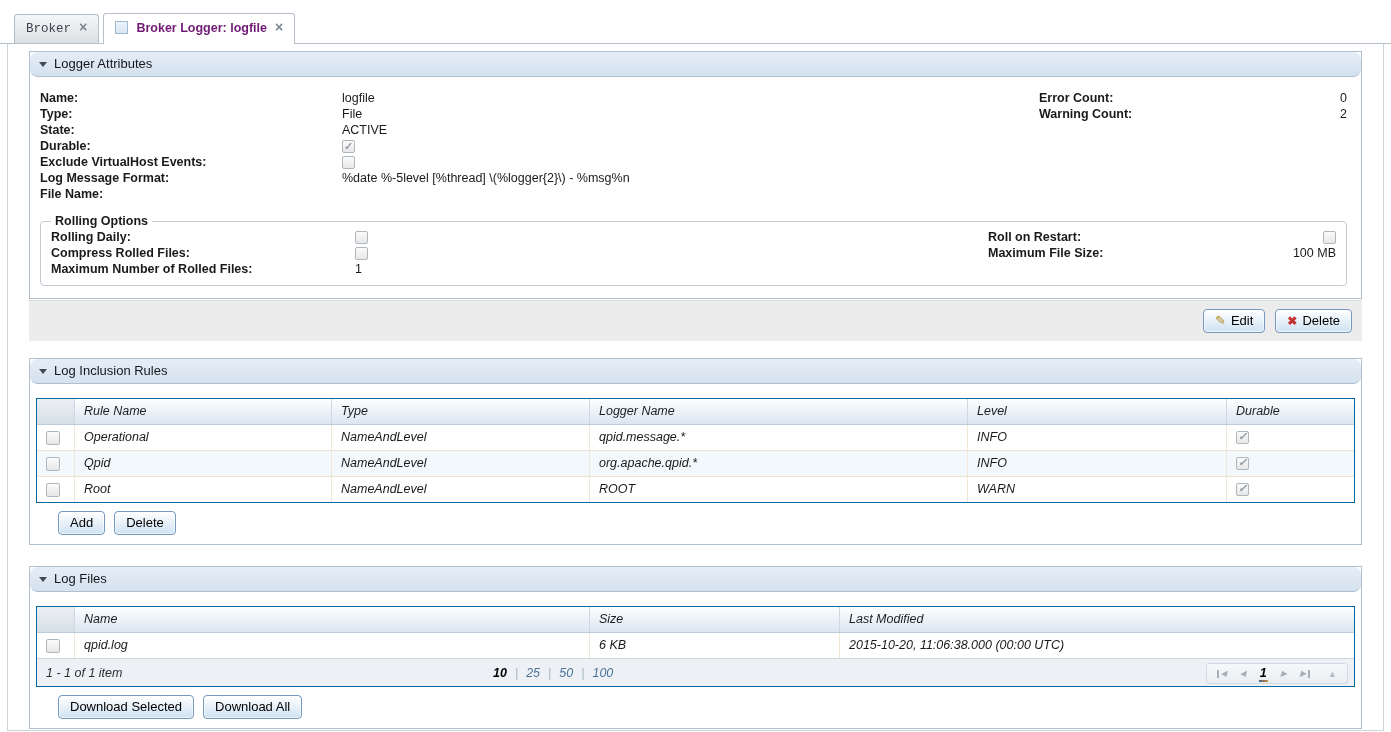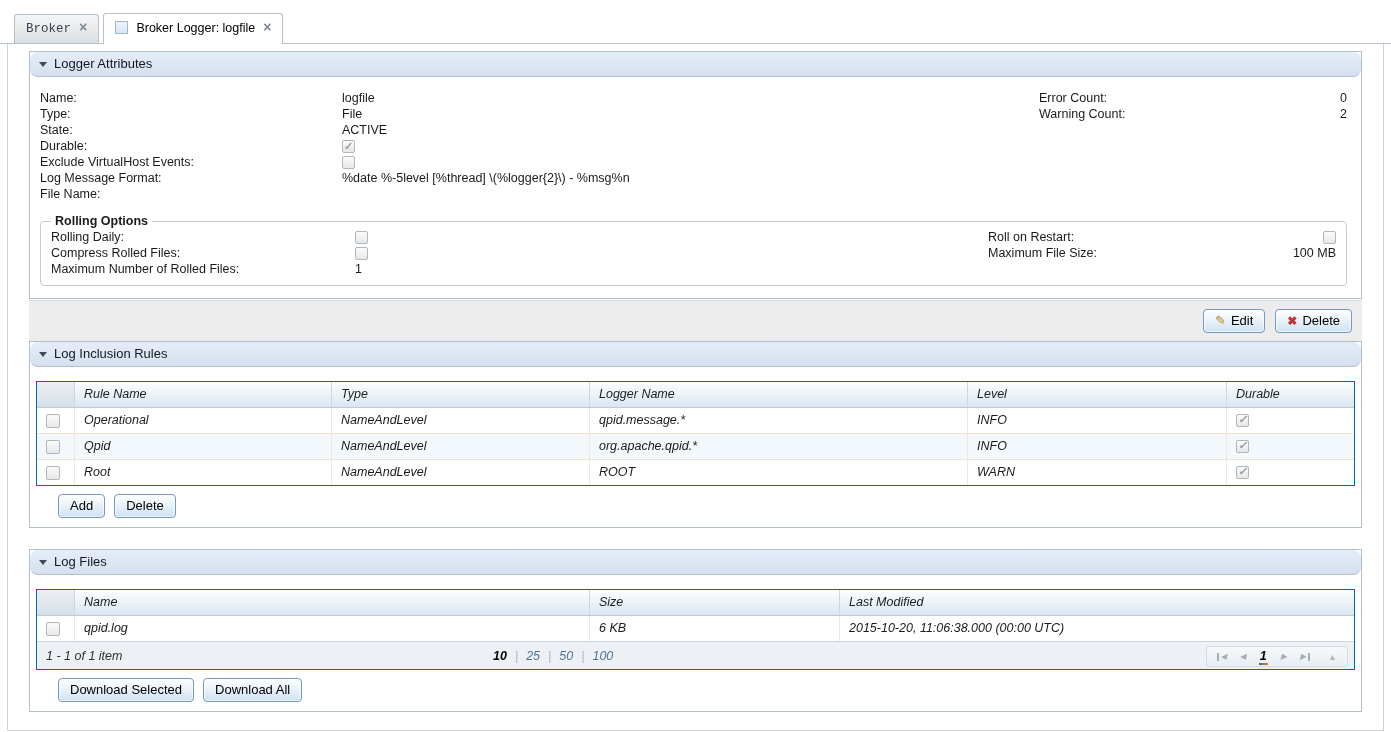--- a/index.html
+++ b/index.html
@@ -8,56 +8,56 @@
     width:1391px; height:732px; background:#fff;
     font-family:"Liberation Sans", sans-serif; font-size:12.5px; color:#1a1a1a;
     overflow:hidden;
   }
   
   .tabbar { height:44px; display:flex; align-items:flex-end; padding-left:14px;
             border-bottom:1px solid #b6c0ca; background:#fff; }
   .tab { display:flex; align-items:center; gap:8px; border:1px solid #b6c0ca; border-bottom:none;
          border-radius:3px 3px 0 0; padding:6px 11px 7px; cursor:pointer; white-space:nowrap; }
   .tab-inactive { background:linear-gradient(#f5f6f7,#dcdfe2); color:#39424e; margin-right:4px;font-family:Liberation Mono, monospace; }
-  .tab-active { background:#fff; margin-bottom:-1px; padding-bottom:9px; color:#000000; z-index:2; }
+  .tab-active { background:#fff; margin-bottom:-1px; padding-bottom:9px; color:#701a75; z-index:2;font-weight:bold; }
   .tab-close::before { content:"×"; font-weight:bold; color:#7d8791; font-size:14px; line-height:1; }
   .tab-doc-icon { width:13px; height:13px; border:1px solid #9fb9d2;
                   background:linear-gradient(#eef4fa,#d8e6f3); display:inline-block; }
   
   .frame { margin:0 7px; border:1px solid #ccd4db; border-top:none; height:687px;
            padding:7px 21px 0; background:#fff; }
   
   .pane { border:1px solid #b0bfce; background:#fff; }
   .pane-header { background:linear-gradient(#e6edf7,#d5e1ef); border-bottom:1px solid #b0bfce;
                  padding:4px 9px 5px; display:flex; align-items:center; gap:7px;
                  font-size:13px; color:#14181d; cursor:pointer;border-radius:8px; }
   .caret { width:0; height:0; border-left:4px solid transparent; border-right:4px solid transparent;
            border-top:5px solid #404a54; margin-top:1px; }
   
   .pane-attrs-body { position:relative; padding:13px 14px 12px 10px; }
   .attr-row { display:flex; line-height:16px; align-items:center; }
-  .attr-label { width:302px; font-weight:normal; flex:none; }
+  .attr-label { width:302px; font-weight:bold; flex:none; }
   .right-attrs { position:absolute; top:13px; right:14px; width:308px; }
   .right-attrs .attr-row { justify-content:space-between; }
   fieldset { margin:12px 0 0; border:1px solid #c3cbd3; border-radius:4px; padding:1px 10px 8px; }
   legend { font-weight:bold; padding:0 4px; font-size:12.5px; }
   .ro-cols { display:flex; }
   .ro-left { width:937px; flex:none; }
   .ro-left .attr-label { width:304px; }
   .ro-right { flex:1; }
   .ro-right .attr-row { justify-content:space-between; }
   
   .cb { width:13px; height:13px; border:1px solid #aeb6be; border-radius:2px;
         background:linear-gradient(#fbfbfb,#e7e7e7); display:inline-block; position:relative; }
   .cb.checked::after { content:"✓"; position:absolute; left:1px; top:-3px; font-size:11px;
                        font-weight:bold; color:#969da5; }
   .cb-row { width:14px; height:14px; }
   
   .toolbar { margin-top:1px; background:#ececec; border-top:1px solid #dadada; padding:8px 10px;
-             display:flex; justify-content:flex-end; gap:10px; }
+             display:flex; justify-content:flex-end; gap:10px; margin-bottom:17px; }
   .btn { display:inline-flex; align-items:center; gap:5px; padding:3px 11px 4px;
          border:1px solid #7698bc; border-radius:4px;
          background:linear-gradient(#ffffff,#e9f2fa 45%,#cfe2f2);
          font-size:13px; color:#000; box-shadow:inset 0 0 0 1px rgba(255,255,255,.6); cursor:pointer; }
   .icon-edit::before { content:"✎"; color:#b08a1f; font-size:13px; line-height:1; }
   .icon-delete::before { content:"✖"; color:#c3312f; font-size:12px; font-weight:bold; line-height:1; }
   .btn-row { margin-top:8px; display:flex; gap:9px;padding-left:22px; }
   
   .pane-grid-body { padding:14px 6px 9px; }
   .grid { border:1px solid #0369a1;font-style:italic; }

